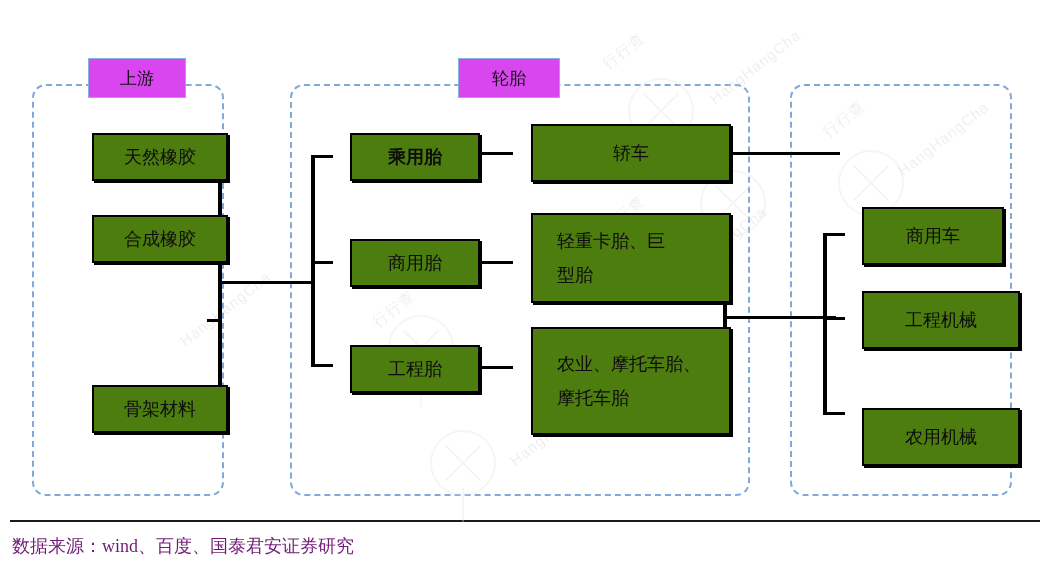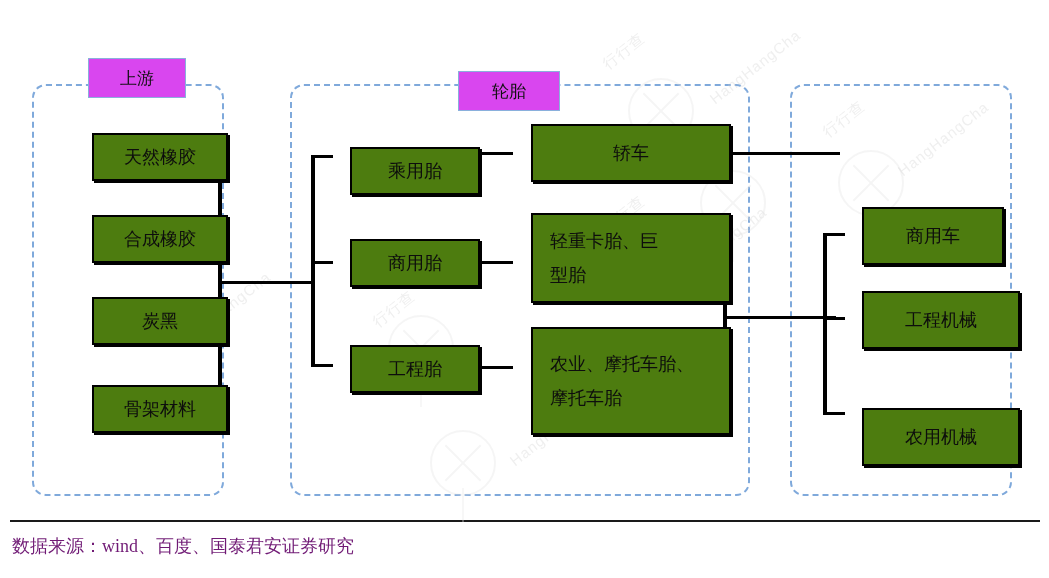--- a/index.html
+++ b/index.html
@@ -91,21 +91,21 @@
     align-items: center;
     font-size: 18px;
     color: #0d0d0d;
     z-index: 5;
     box-shadow: 2px 2px 0 0 #000000;
     margin-left: 20px;
   }
   .node.center { justify-content: center; }
   .node.leftal {
     justify-content: flex-start;
-    padding-left: 17px;
+    padding-left: 24px;
     line-height: 1.9;
   }
   .node .node-label { display: block; }
 
   
   .conn {
     position: absolute;
     background: #000000;
     z-index: 4;
   }
@@ -221,49 +221,46 @@
     <div class="group-box" style="left:32px; top:84px; width:192px; height:412px;"></div>
 
     <div class="group-box" style="left:290px; top:84px; width:460px; height:412px;"></div>
 
     <div class="group-box" style="left:790px; top:84px; width:222px; height:412px;"></div>
 
     <div class="group-header" style="left:88px; top:58px; width:98px; height:40px;">
       <span>上游</span>
     </div>
 
-    <div class="group-header" style="left:458px; top:58px; width:102px; height:40px;margin-top:13px;">
+    <div class="group-header" style="left:458px; top:58px; width:102px; height:40px;">
       <span>轮胎</span>
     </div>
 
 
     <div class="node center" style="left:72px; top:133px; width:136px; height:48px;">
       <span class="node-label">天然橡胶</span>
     </div>
 
     <div class="node center" style="left:72px; top:215px; width:136px; height:48px;">
       <span class="node-label">合成橡胶</span>
     </div>
 
-    <div class="node center" style="left:72px; top:297px; width:136px; height:48px;">
-      <span class="node-label">炭黑</span>
-    </div>
 
     <div class="node center" style="left:72px; top:385px; width:136px; height:48px;">
       <span class="node-label">骨架材料</span>
     </div>
 
     <div class="conn" style="left:218px; top:155px; width:4px; height:254px;"></div>
     <div class="conn" style="left:207px; top:155px; width:14px; height:3px;"></div>
     <div class="conn" style="left:207px; top:237px; width:14px; height:3px;"></div>
     <div class="conn" style="left:207px; top:319px; width:14px; height:3px;"></div>
     <div class="conn" style="left:207px; top:406px; width:14px; height:3px;"></div>
     <div class="conn" style="left:218px; top:281px; width:95px; height:3px;"></div>
 
-    <div class="node center" style="left:330px; top:147px; width:130px; height:48px;">
+    <div class="node center" style="left:330px; top:133px; width:130px; height:48px;font-weight:bold;">
       <span class="node-label">乘用胎</span>
     </div>
 
     <div class="node center" style="left:330px; top:239px; width:130px; height:48px;">
       <span class="node-label">商用胎</span>
     </div>
 
     <div class="node center" style="left:330px; top:345px; width:130px; height:48px;">
       <span class="node-label">工程胎</span>
     </div>

